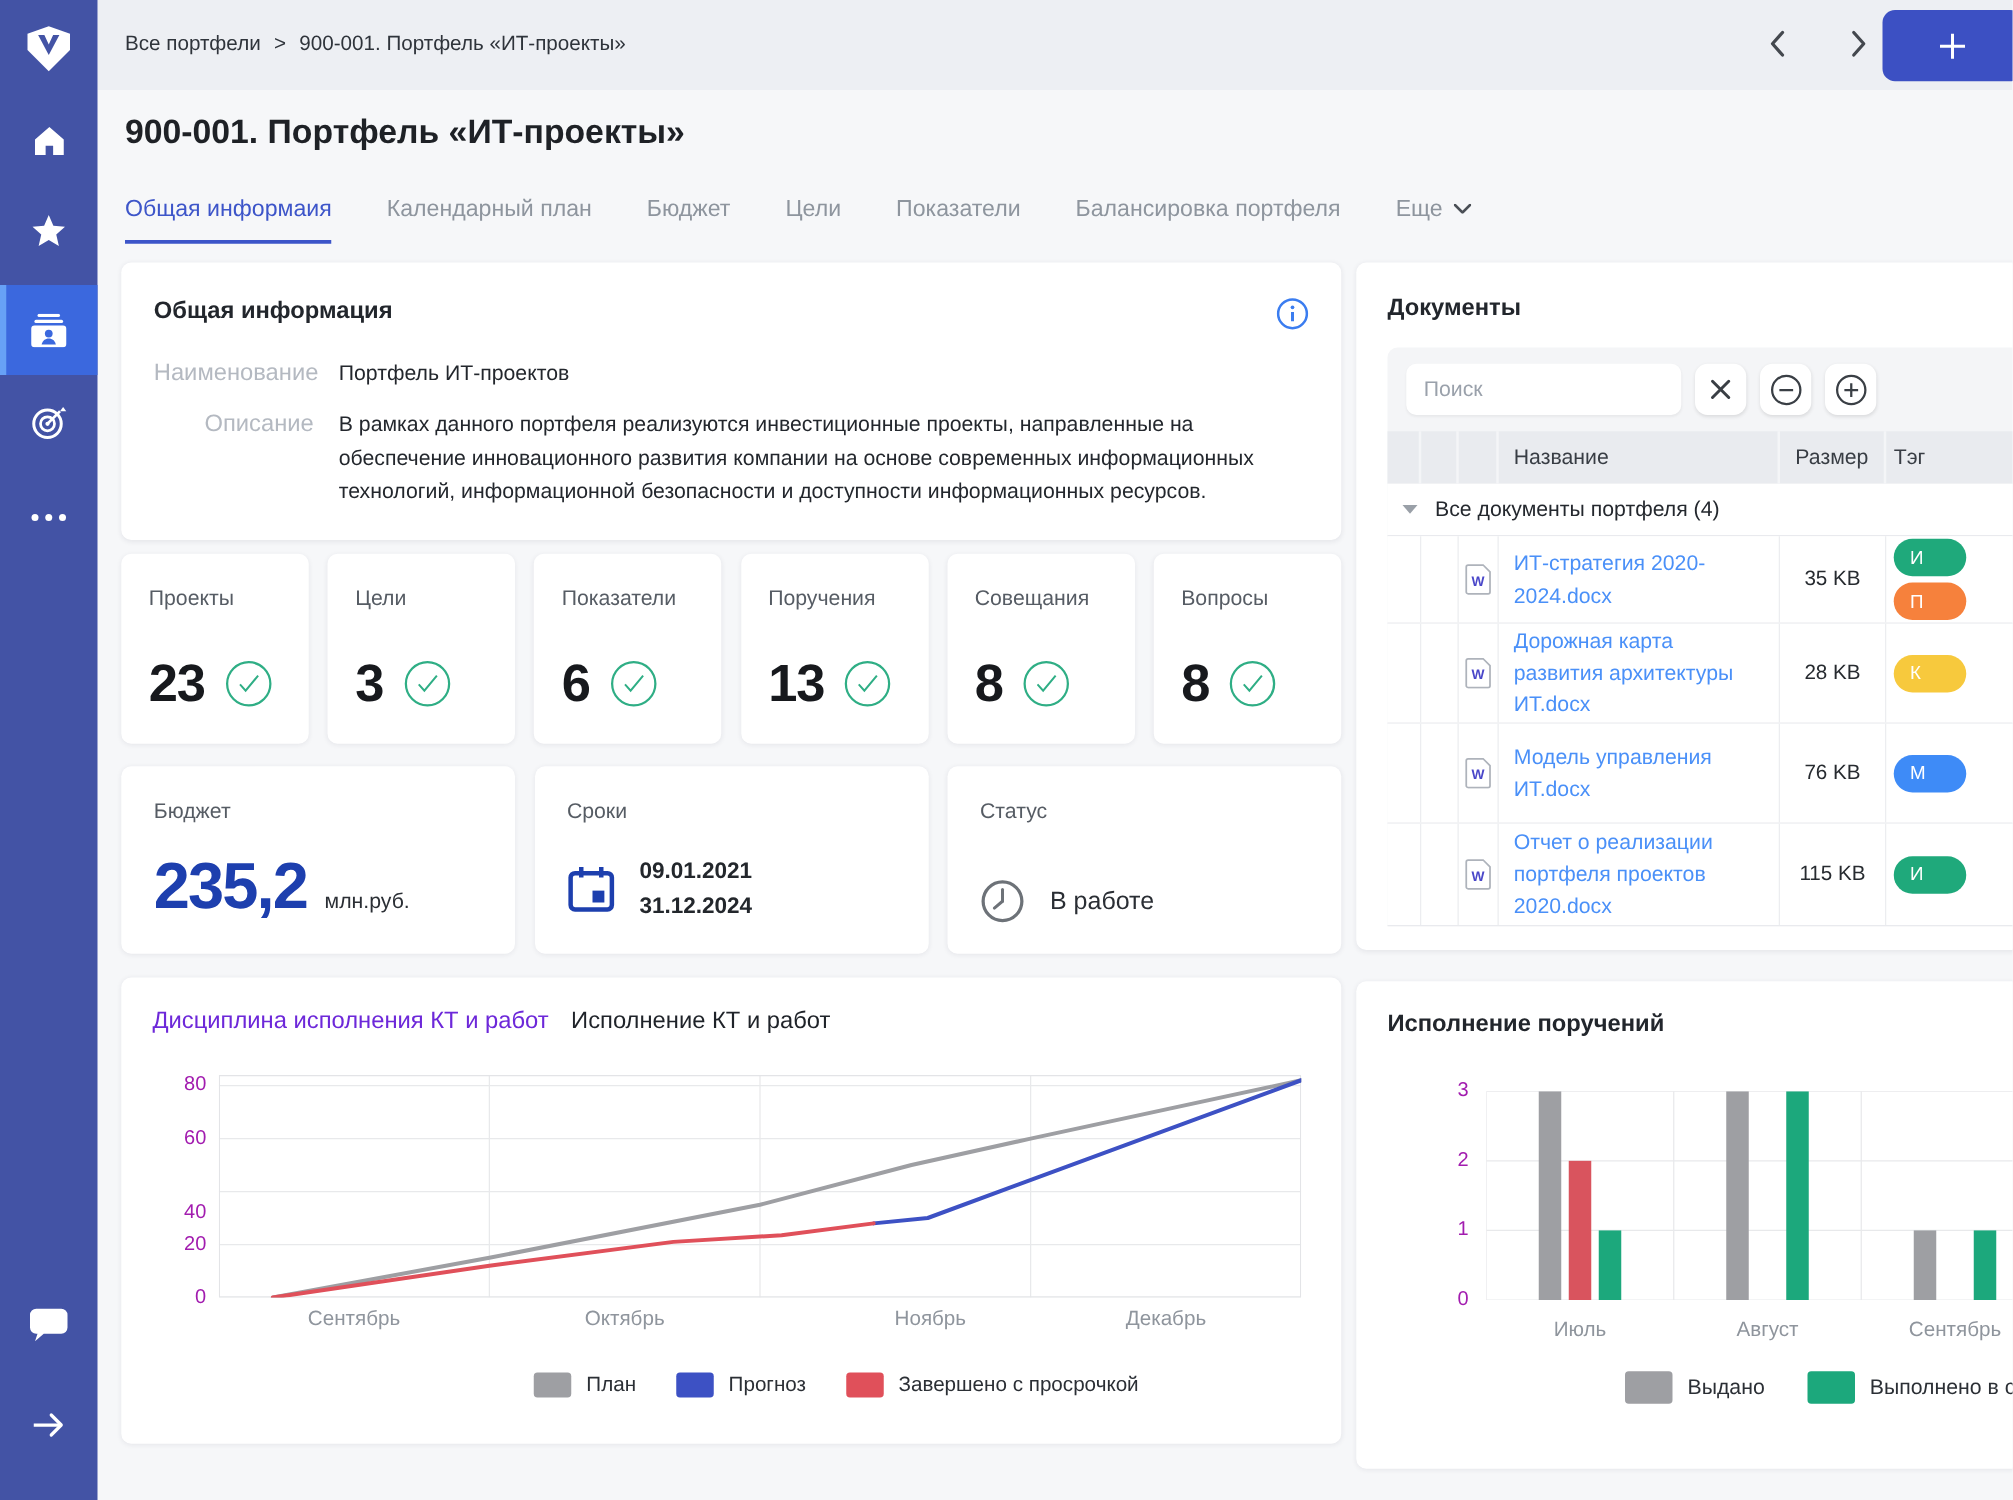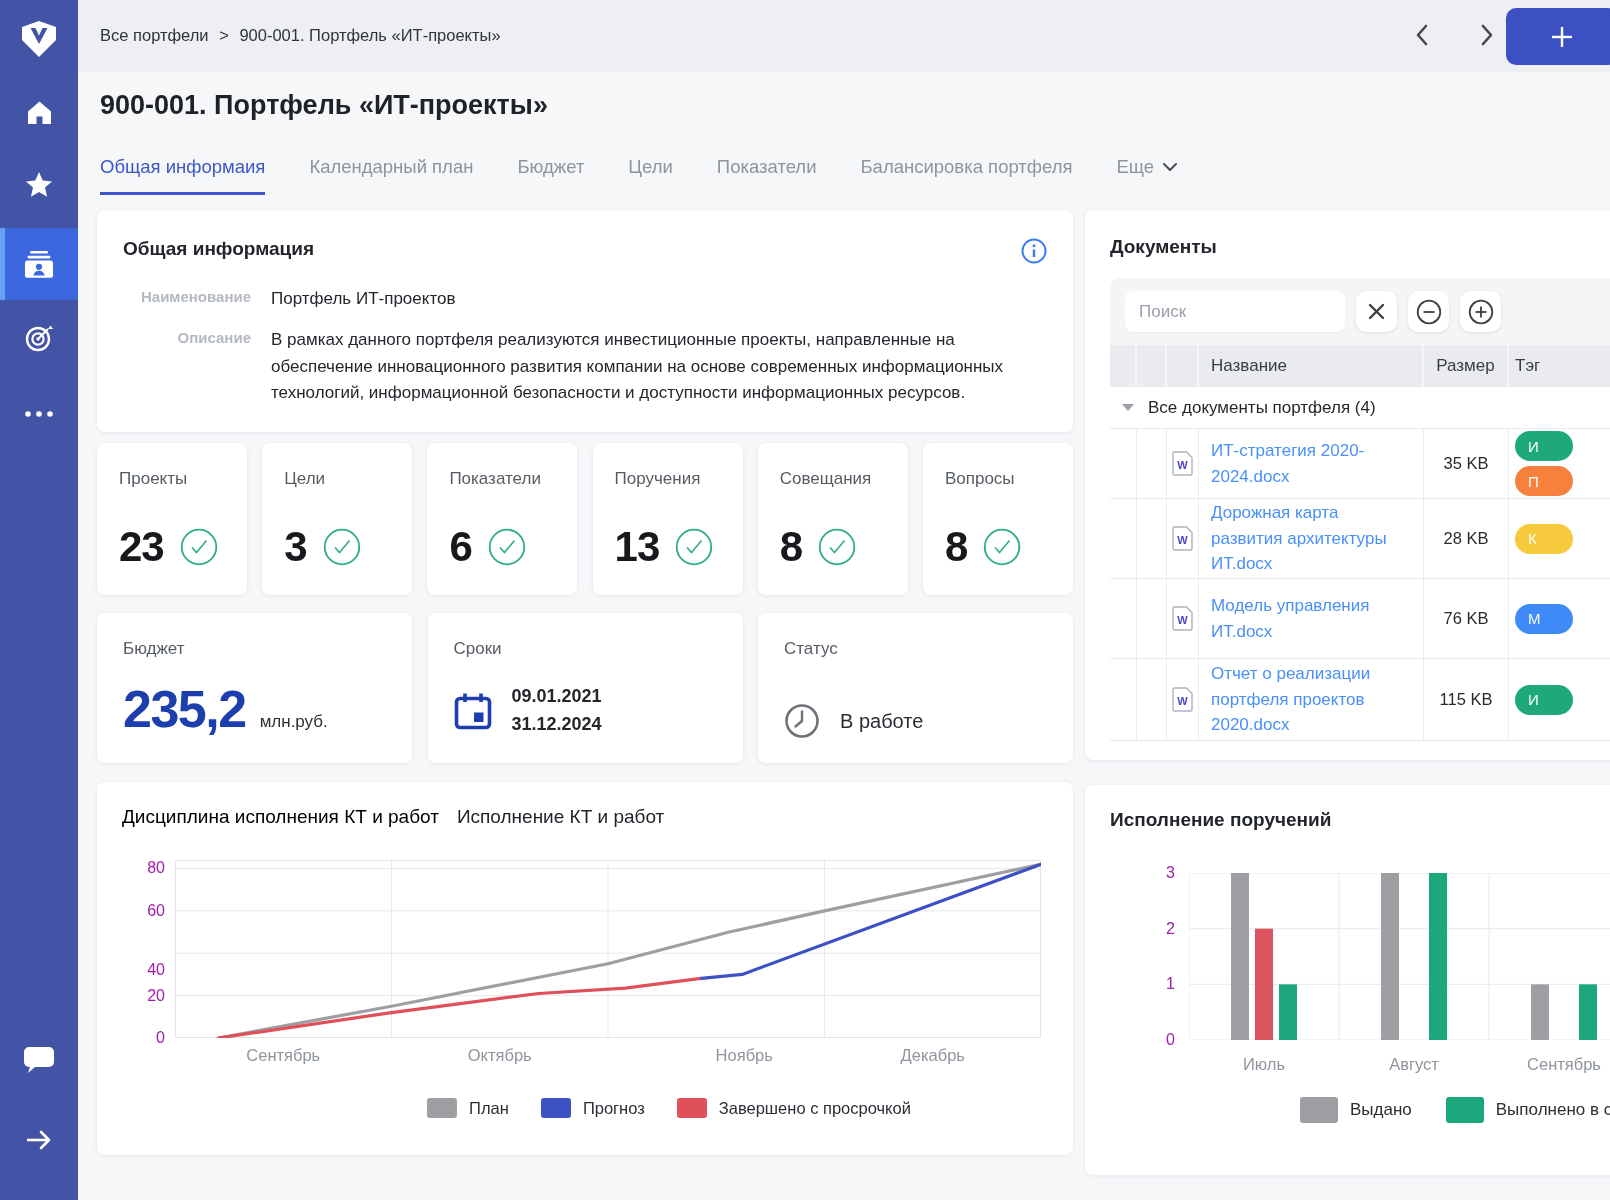--- a/index.html
+++ b/index.html
@@ -29,21 +29,21 @@
   .tab { font-size:18.5px; color:#8e959e; padding-bottom:14px; cursor:pointer; white-space:nowrap; display:flex; align-items:center; gap:9px; }
   .tab.active { color:#3d55c9; font-weight:500; border-bottom:3px solid #3d55c9; }
 
   .card { position:absolute; background:#fff; border-radius:8px; box-shadow:0 1px 4px rgba(33,41,63,.08); }
 
   
   .info-card { left:19px; top:210px; width:976px; height:222px; padding:28px 26px; }
   .info-head { display:flex; justify-content:space-between; align-items:flex-start; margin-bottom:22px; }
   .info-title { font-size:19px; font-weight:700; color:#22262c; }
   .info-row { display:flex; margin-bottom:15px; }
-  .info-label { width:128px; min-width:128px; text-align:right; color:#b4b9c1; font-size:15px; padding-top:2px;font-weight:bold; }
+  .info-label { width:128px; min-width:128px; text-align:right; color:#b4b9c1; font-size:19px; padding-top:2px; }
   .info-value { margin-left:20px; font-size:17px; color:#23272d; line-height:1.55; max-width:785px; }
 
   
   .stats-row { position:absolute; left:19px; top:443px; width:976px; height:152px; display:flex; justify-content:space-between; }
   .stat-card { position:relative; width:150px; height:152px; background:#fff; border-radius:8px; box-shadow:0 1px 4px rgba(33,41,63,.08); padding:26px 16px 24px 22px; display:flex; flex-direction:column; justify-content:space-between; }
   .stat-label { font-size:17px; color:#565c64; }
   .stat-bottom { display:flex; align-items:center; gap:16px; }
   .stat-value { font-size:42px; font-weight:700; color:#17191d; letter-spacing:-1px; }
 
   
@@ -53,21 +53,21 @@
   .budget-line { display:flex; align-items:baseline; gap:14px; }
   .budget-value { font-size:52px; font-weight:700; color:#1d3fae; letter-spacing:-1.5px; }
   .budget-unit { font-size:17px; color:#2b2f35; }
   .icon-line { display:flex; align-items:center; gap:20px; }
   .dates { font-size:18px; font-weight:600; color:#23272c; line-height:1.55; }
   .status-text { font-size:20px; color:#2a2e34; }
 
   
   .line-card { left:19px; top:782px; width:976px; height:373px; }
   .chart-tabs { position:absolute; left:25px; top:24px; display:flex; gap:18px; align-items:baseline; }
-  .chart-tab { font-size:19px; color:#000000; cursor:pointer; }
+  .chart-tab { font-size:19px; color:#6d28d9; cursor:pointer; }
   .chart-tab.active { color:#1f2329; font-weight:400; cursor:default; }
   .ylabels { position:absolute; }
   .tick { position:absolute; right:0; font-size:16px; color:#a21caf; line-height:20px; }
   .xlabels { position:absolute; height:24px; }
   .xtick { position:absolute; transform:translateX(-50%); font-size:16.5px; color:#8f959d; white-space:nowrap; }
   #line-ylabels { left:28px; top:78px; width:40px; height:178px; }
   #line-plot { position:absolute; left:78px; top:78px; }
   #line-xlabels { left:78px; top:264px; width:866px; }
   .line-legend { position:absolute; left:0; top:316px; width:1144px; display:flex; justify-content:center; gap:32px; }
   .legend-item { display:flex; align-items:center; gap:12px; }

